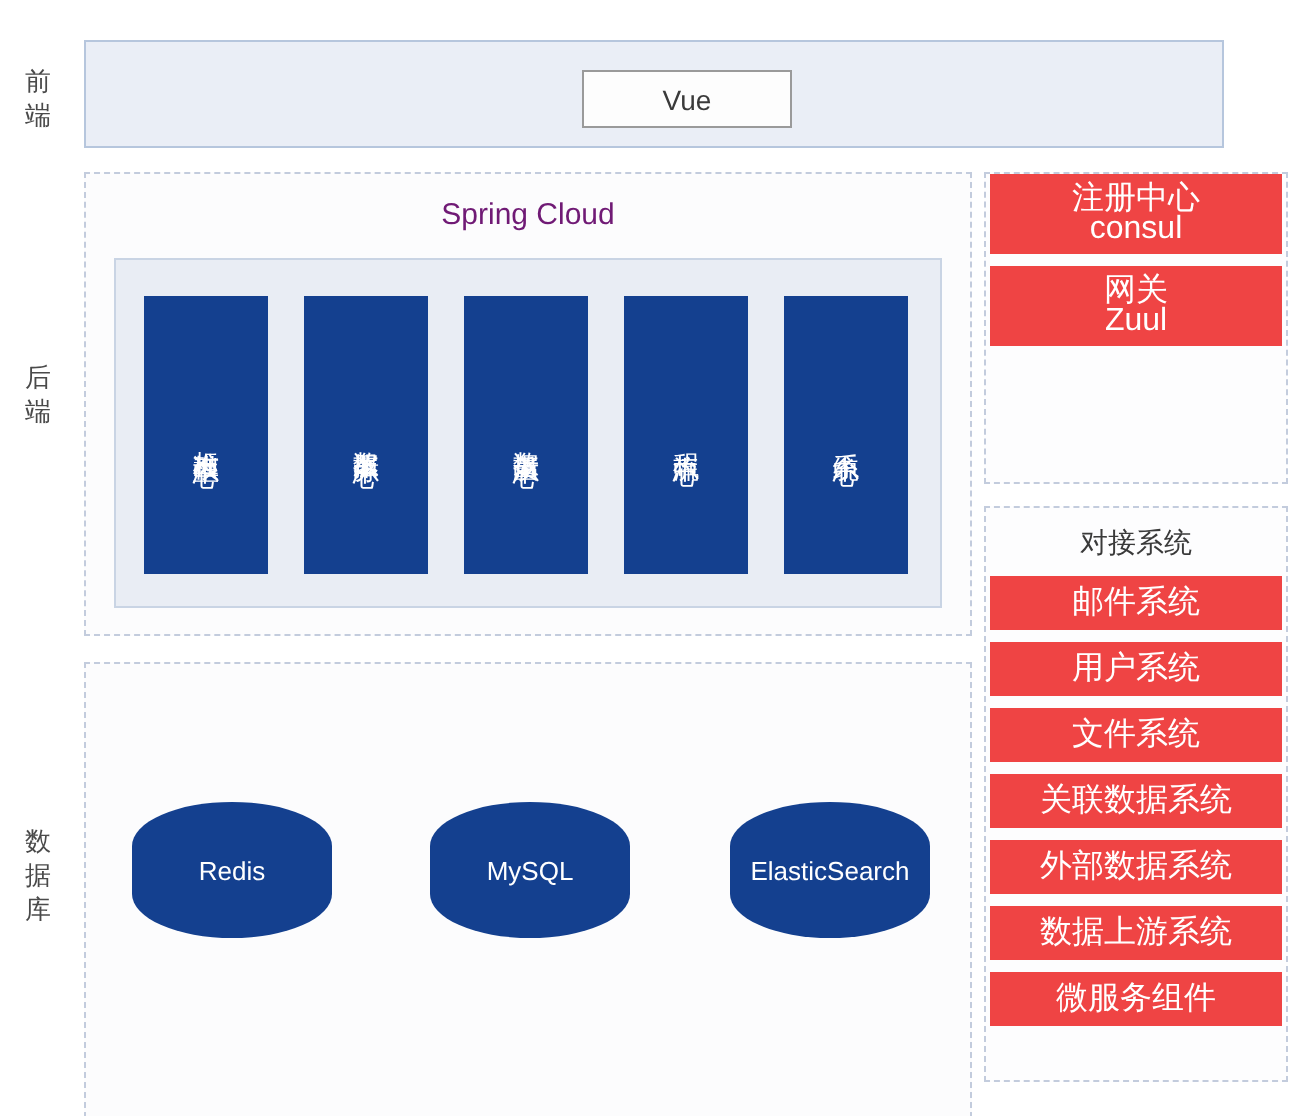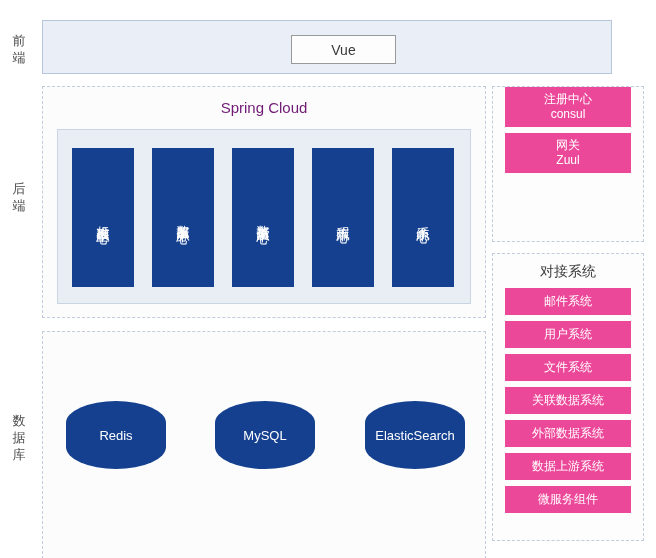--- a/index.html
+++ b/index.html
@@ -148,24 +148,24 @@
 
   .panel-title {
     text-align: center;
     font-size: 14px;
     color: #3a3a3a;
     margin-top: 9px;
     margin-bottom: 7px;
   }
   .chip {
     margin: 0 auto 6px auto;
-    width: 126px;
-    background: #ec4899;
+    width: 146px;
+    background: #ef4444;
     color: #ffffff;
-    font-size: 12px;
+    font-size: 16px;
     line-height: 15px;
     text-align: center;
     padding: 5px 0;
     box-sizing: border-box;
   }
   .chip .line2 { display: block; }
   .chip.single { padding: 6px 0; }
 </style>
 </head>
 <body>

